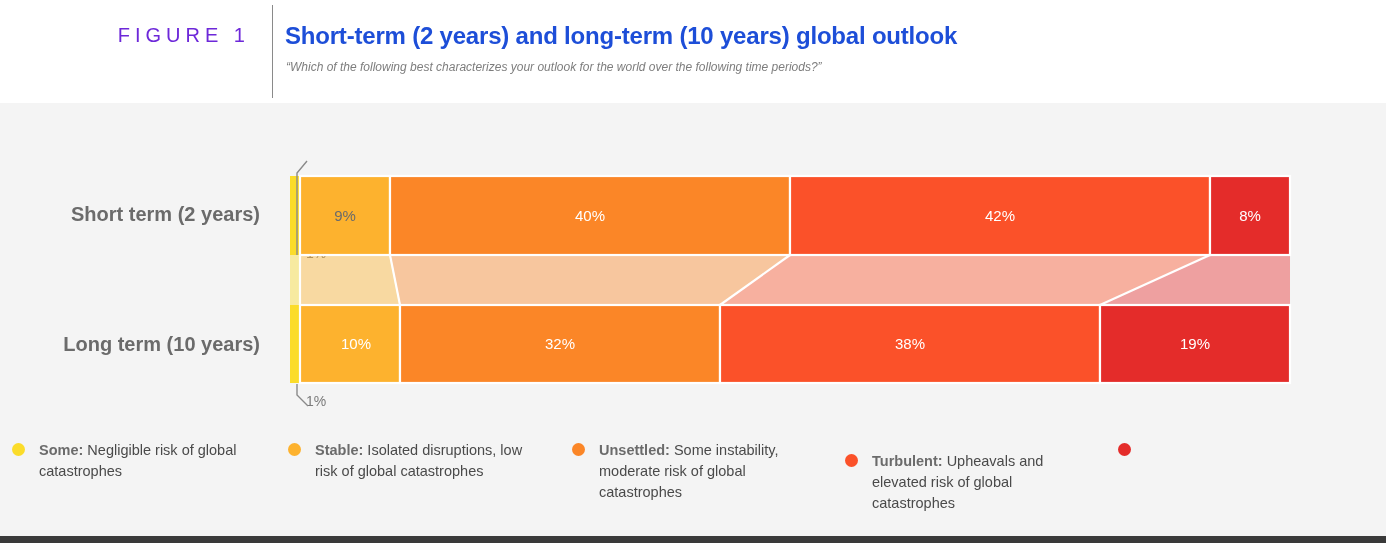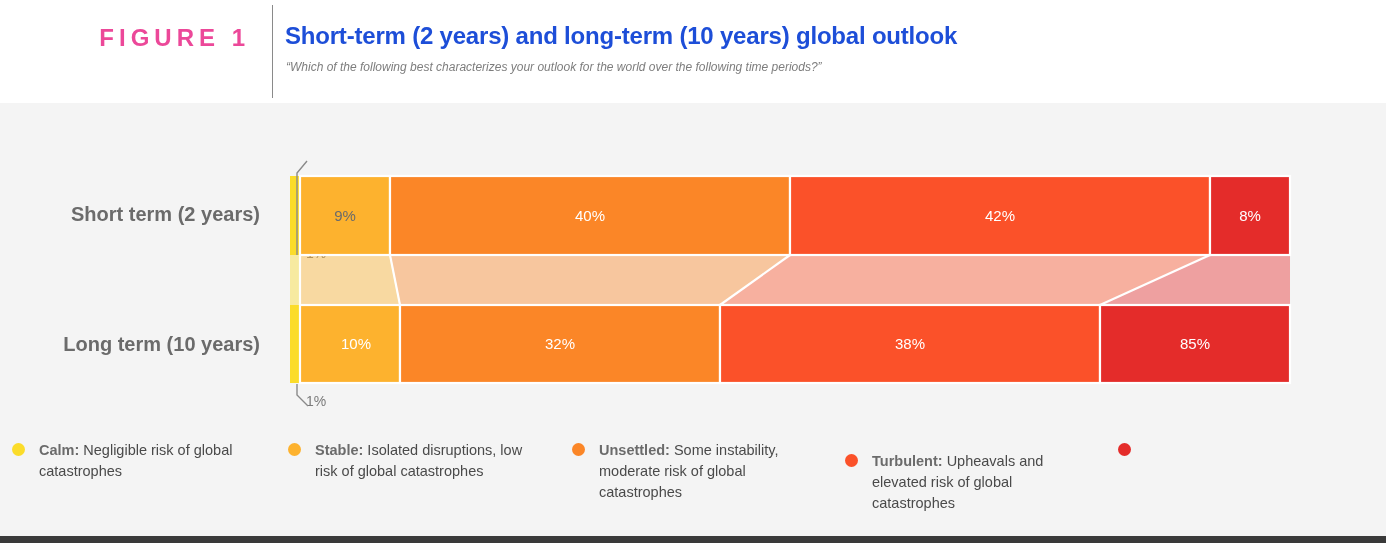--- a/index.html
+++ b/index.html
@@ -12,22 +12,22 @@
   }
 
   
   #header {
     position:absolute; left:0; top:0; width:1386px; height:103px;
     background:#ffffff;
   }
   #figure-label {
     position:absolute; left:0; top:24px; width:250px;
     text-align:right;
-    font-size:24px; letter-spacing:5px; color:#ec4899;
-    font-weight:700;
+    font-size:20px; letter-spacing:5px; color:#6d28d9;
+    font-weight:400;
   }
   #header-divider {
     position:absolute; left:272px; top:5px; width:1px; height:93px;
     background:#8a8a8a;
   }
   #header-title {
     position:absolute; left:285px; top:22px;
     font-size:24px; font-weight:bold; color:#1d4ed8;
     letter-spacing:-0.2px;
   }
@@ -140,28 +140,28 @@
   </svg>
 
   <div id="value-labels">
       <div class="seg-value" style="left: 295px; width: 100px; top: 103.5px; color: rgb(107, 107, 107);">9%</div>
       <div class="seg-value" style="left: 540px; width: 100px; top: 103.5px; color: rgb(255, 255, 255);">40%</div>
       <div class="seg-value" style="left: 950px; width: 100px; top: 103.5px; color: rgb(255, 255, 255);">42%</div>
       <div class="seg-value" style="left: 1200px; width: 100px; top: 103.5px; color: rgb(255, 255, 255);">8%</div>
       <div class="seg-value" style="left: 300px; width: 112px; top: 232px; color: rgb(255, 255, 255);">10%</div>
       <div class="seg-value" style="left: 510px; width: 100px; top: 232px; color: rgb(255, 255, 255);">32%</div>
       <div class="seg-value" style="left: 860px; width: 100px; top: 232px; color: rgb(255, 255, 255);">38%</div>
-      <div class="seg-value" style="left: 1145px; width: 100px; top: 232px; color: rgb(255, 255, 255);">85%</div>
+      <div class="seg-value" style="left: 1145px; width: 100px; top: 232px; color: rgb(255, 255, 255);">19%</div>
     </div>
 </div>
 
 <div id="legend">
     <div class="legend-item" style="left: 12px; top: 0px; width: 248px;">
       <span class="legend-dot" style="background: rgb(251, 220, 42);"></span>
-      <span class="legend-text"><span class="legend-term">Calm:</span><span> Negligible risk of global catastrophes</span></span>
+      <span class="legend-text"><span class="legend-term">Some:</span><span> Negligible risk of global catastrophes</span></span>
     </div>
     <div class="legend-item" style="left: 288px; top: 0px; width: 248px;">
       <span class="legend-dot" style="background: rgb(253, 178, 46);"></span>
       <span class="legend-text"><span class="legend-term">Stable:</span><span> Isolated disruptions, low risk of global catastrophes</span></span>
     </div>
     <div class="legend-item" style="left: 572px; top: 0px; width: 248px;">
       <span class="legend-dot" style="background: rgb(251, 134, 39);"></span>
       <span class="legend-text"><span class="legend-term">Unsettled:</span><span> Some instability, moderate risk of global catastrophes</span></span>
     </div>
     <div class="legend-item" style="left: 845px; top: 11px; width: 248px;">

